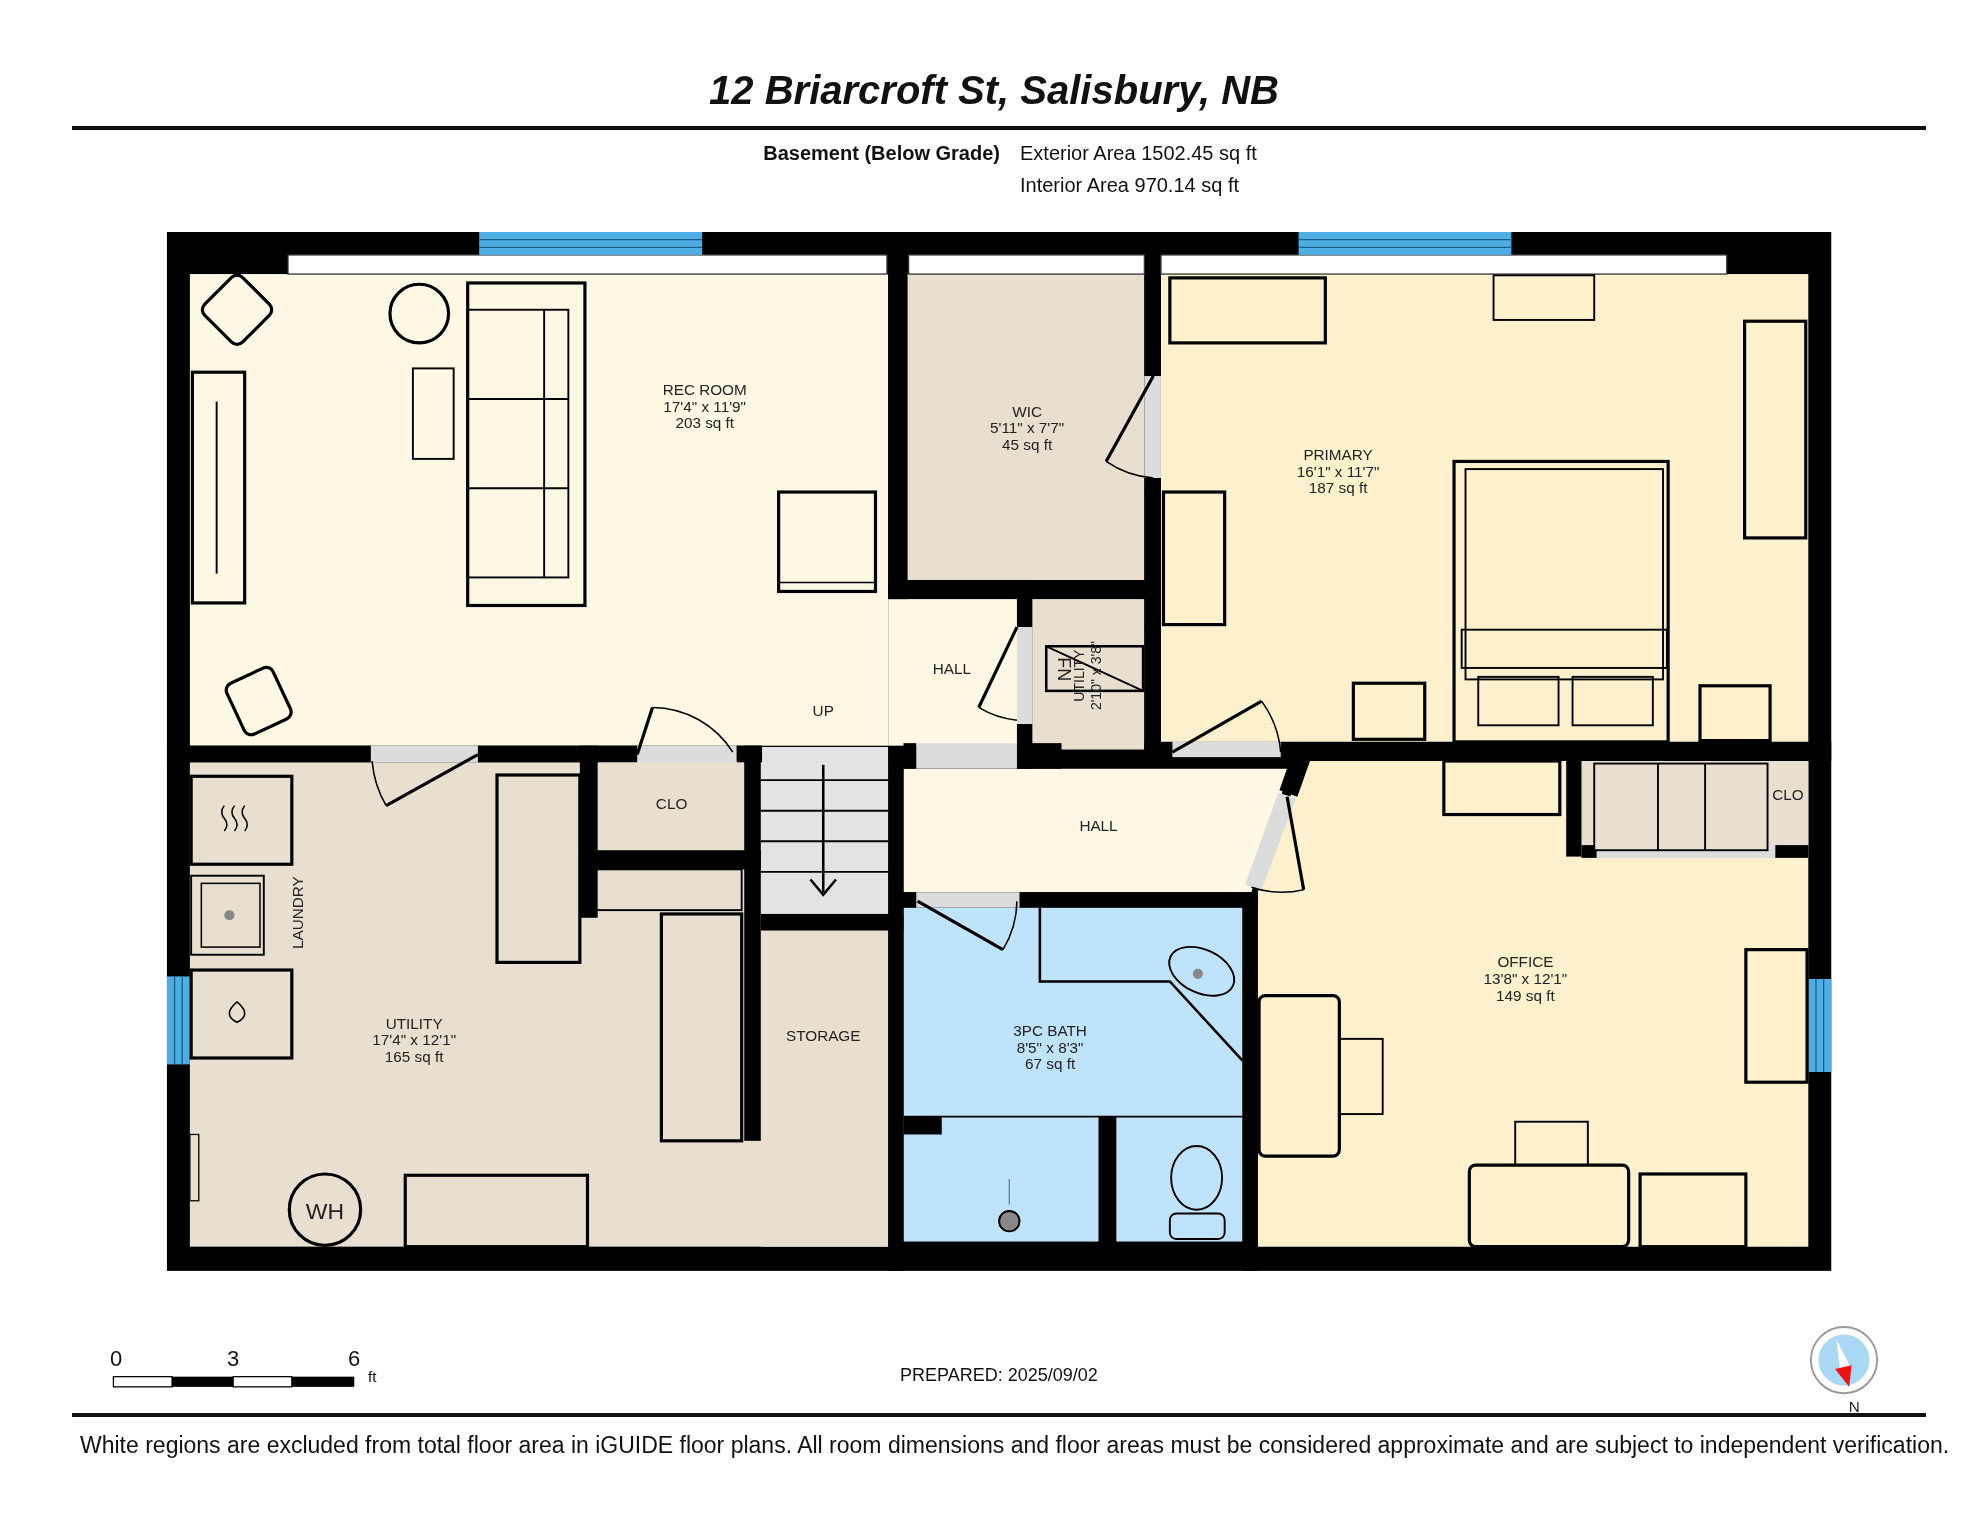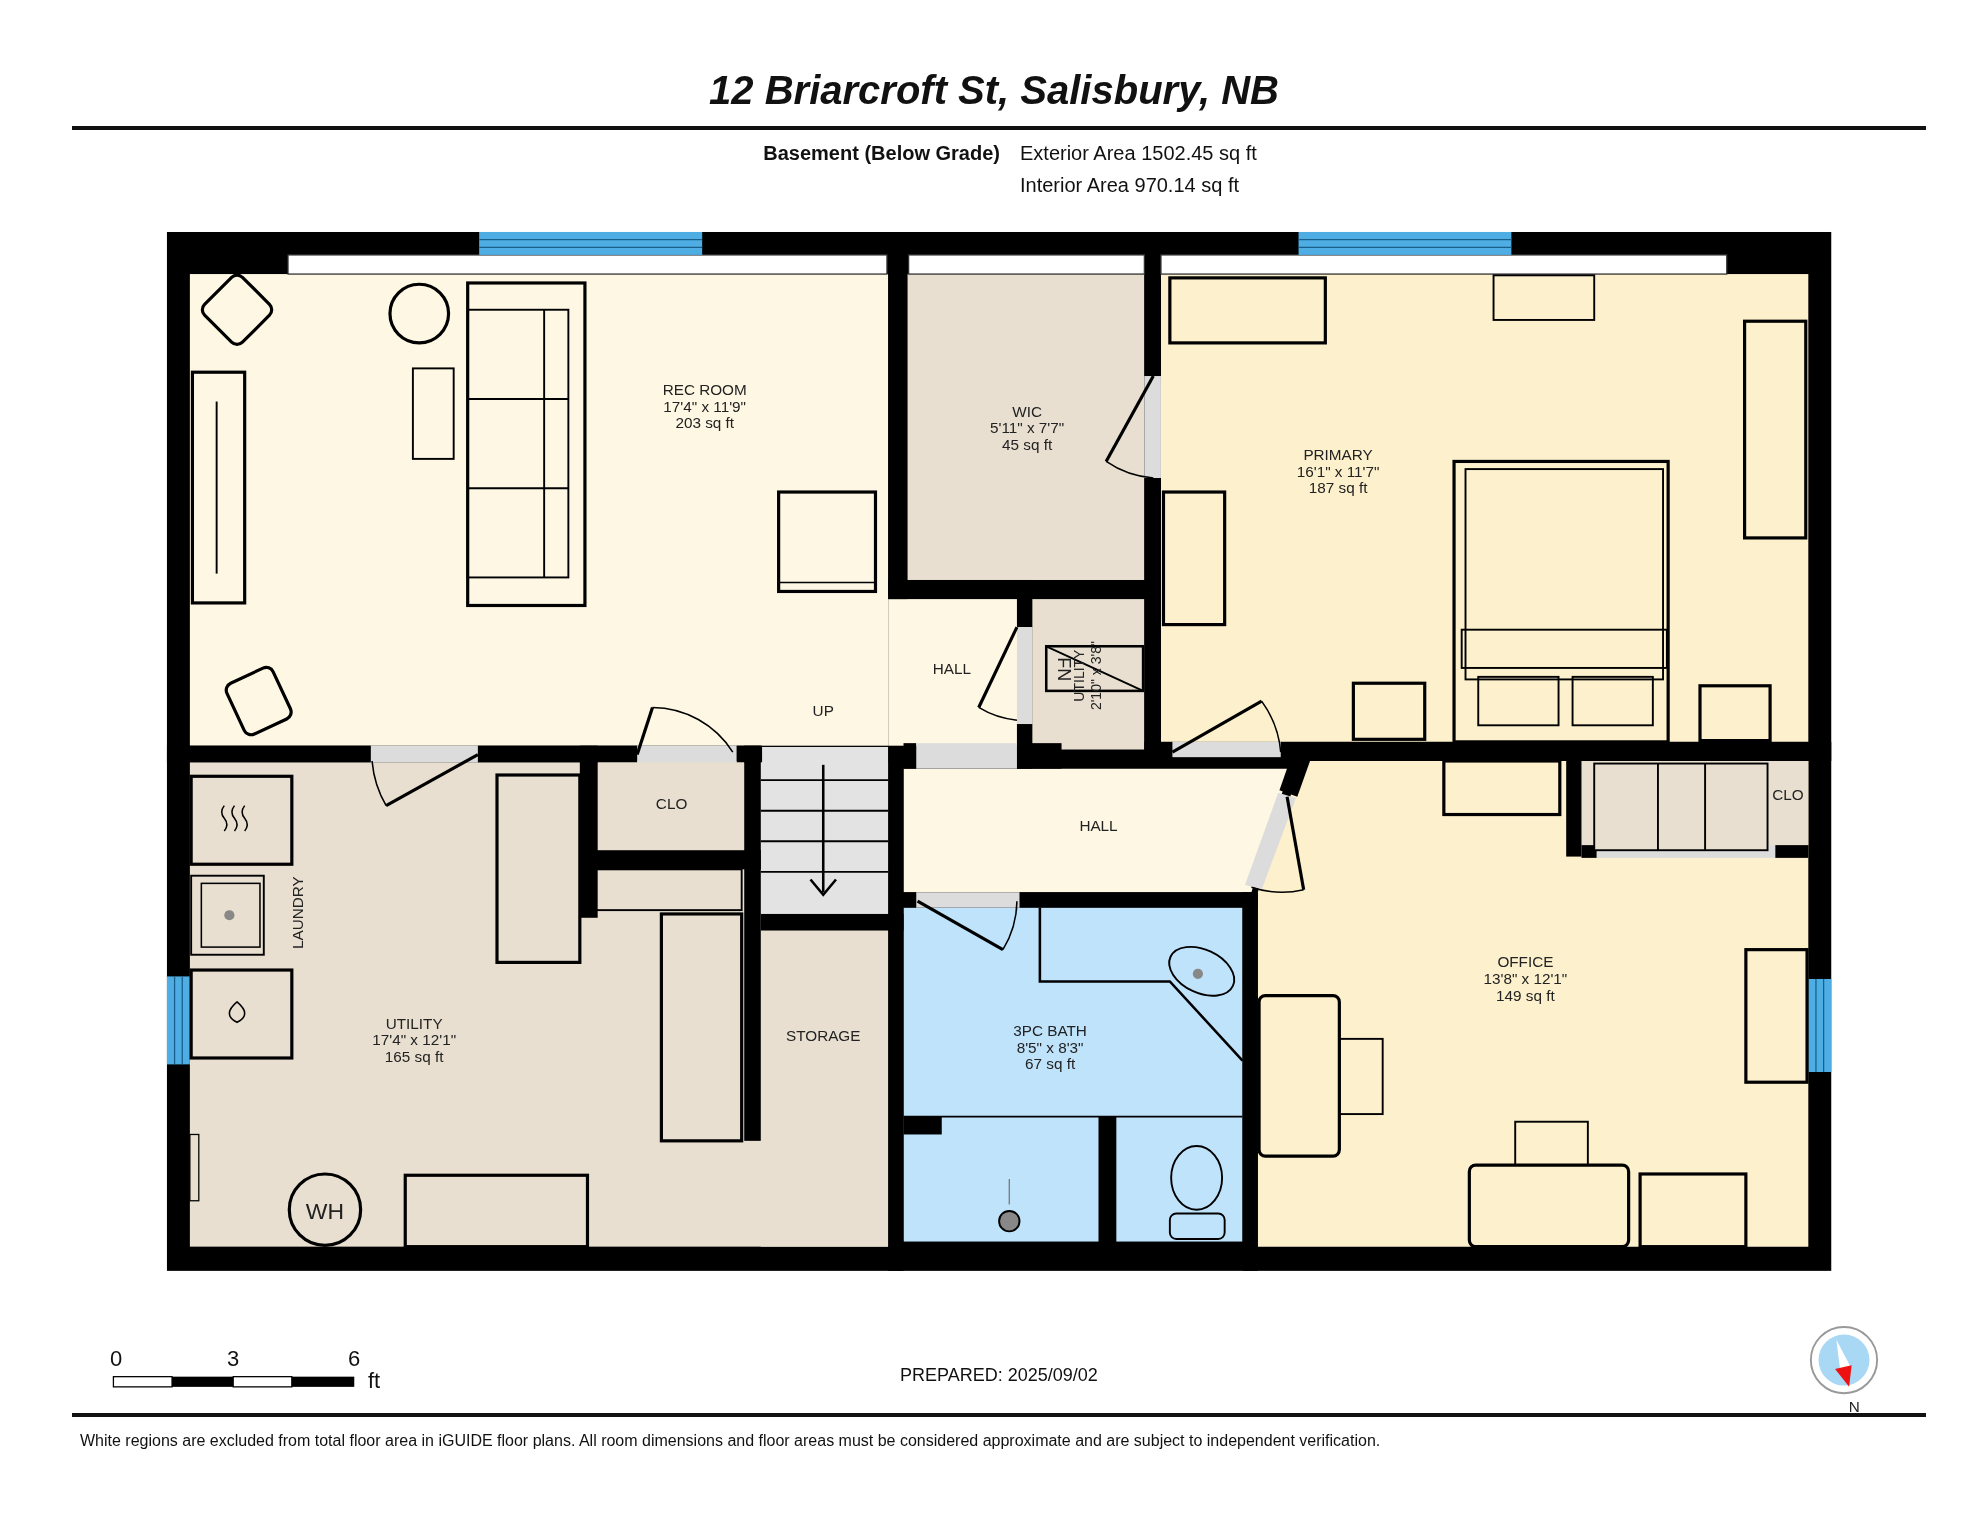--- a/index.html
+++ b/index.html
@@ -8,23 +8,23 @@
   .rule { position:absolute; left:72px; width:1854px; height:4px; background:#111; }
   .rule.top { top:126px; }
   .rule.bottom { top:1413px; height:4px; }
   .areas { position:absolute; top:140px; left:0; width:1988px; font-size:20px; }
   .areas .lvl { position:absolute; right:988px; top:2px; font-weight:bold; white-space:nowrap; }
   .areas .ext { position:absolute; left:1020px; top:2px; white-space:nowrap; }
   .areas .int { position:absolute; left:1020px; top:34px; white-space:nowrap; }
   .plan { position:absolute; left:0; top:0; width:1988px; height:1536px; }
   .lbl { font-family:"Liberation Sans", sans-serif; fill:#222; }
   .scale-lbl { position:absolute; top:1346px; font-size:22px; }
-  .ft { position:absolute; left:368px; top:1368px; font-size:22px; }
+  .ft { position:absolute; left:368px; top:1368px; font-size:15px; }
   .prepared { position:absolute; left:900px; top:1365px; font-size:18px; }
-  .disclaimer { position:absolute; left:80px; top:1432px; font-size:16px; white-space:nowrap; }
+  .disclaimer { position:absolute; left:80px; top:1432px; font-size:23px; white-space:nowrap; }
 </style>
 </head>
 <body>
 
 <div class="title">12 Briarcroft St, Salisbury, NB</div>
 <div class="rule top"></div>
 
 <div class="areas">
   <span class="lvl">Basement (Below Grade)</span>
   <span class="ext">Exterior Area 1502.45 sq ft</span>

